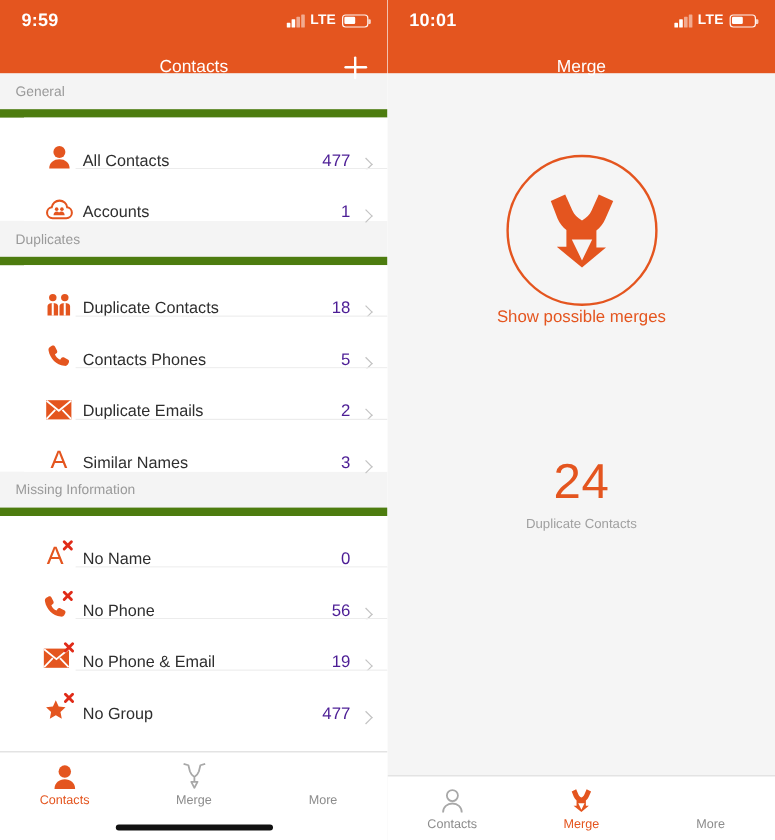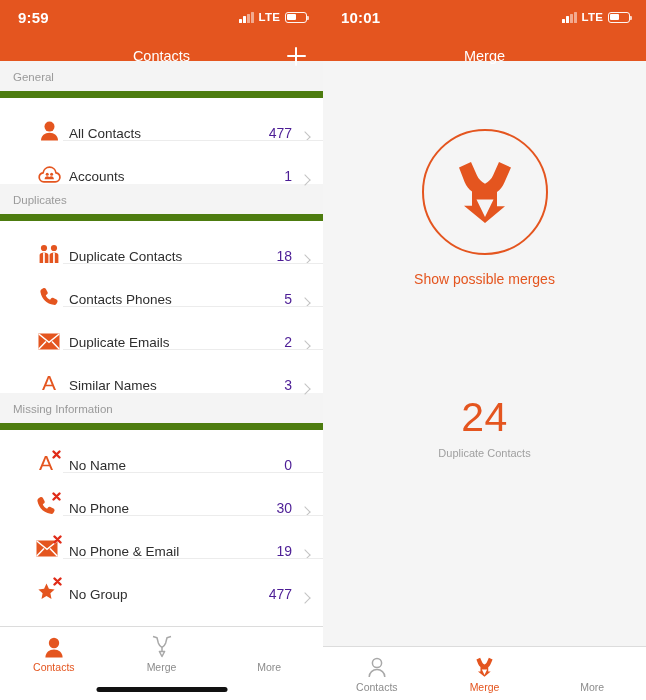--- a/index.html
+++ b/index.html
@@ -119,21 +119,21 @@
     display:flex; flex-direction:column; align-items:center;
   }
   .circle-btn {
     margin-top:68px;
     width:126px; height:126px; border-radius:50%;
     border:2px solid #E4551F;
     display:flex; align-items:center; justify-content:center;
     cursor:pointer; background:transparent;
   }
   .show-merges {
-    margin-top:16px; color:#E4551F; font-size:14px;
+    color:#E4551F; font-size:14px;
   }
   .count-block { margin-top:110px; text-align:center; }
   .big-count {
     color:#E4551F;
     font-size:41px;
     font-weight:300;
     line-height:1;
     letter-spacing:0.5px;
   }
   .count-label { color:#A0A0A0; font-size:11px; margin-top:9px; }
@@ -284,21 +284,21 @@
       <div class="row">
         <span class="row-ico">
           <svg width="26" height="24" viewBox="0 0 26 24">
             <g transform="translate(0,4)">
                 <path d="M4.2 1.2c1.1-.6 2.2-.2 2.7.8l1.6 3c.5 1 .2 2-.7 2.6l-1 .7c.6 2 2.4 3.8 4.3 4.4l.7-1c.6-.9 1.7-1.2 2.7-.7l3 1.6c1 .5 1.4 1.6.8 2.7l-.8 1.4c-.6 1-1.7 1.4-3 1.1C7.9 16.9 2.8 11.8 1.5 5.2c-.3-1.3.1-2.4 1.1-3z" fill="#E4551F"></path>
               </g>
             <path d="M17.5 1.5l6 6M23.5 1.5l-6 6" stroke="#E02B18" stroke-width="2.4" stroke-linecap="round"></path>
           </svg>
         </span>
         <span class="row-label">No Phone</span>
-        <span class="row-count">30</span>
+        <span class="row-count">56</span>
         <span class="chev"></span>
       </div>
       <div class="row">
         <span class="row-ico">
           <svg width="27" height="24" viewBox="0 0 27 24">
             <g transform="translate(0,5)">
                 <rect x="0.5" y="0.5" width="21" height="16" fill="#E4551F"></rect>
                 <path d="M0.8 1L11 9.3 21.2 1M0.8 16L8 8.5M21.2 16L14 8.5" stroke="#fff" stroke-width="1.5" fill="none"></path>
               </g>
             <path d="M18.5 1.5l6 6M24.5 1.5l-6 6" stroke="#E02B18" stroke-width="2.4" stroke-linecap="round"></path>

